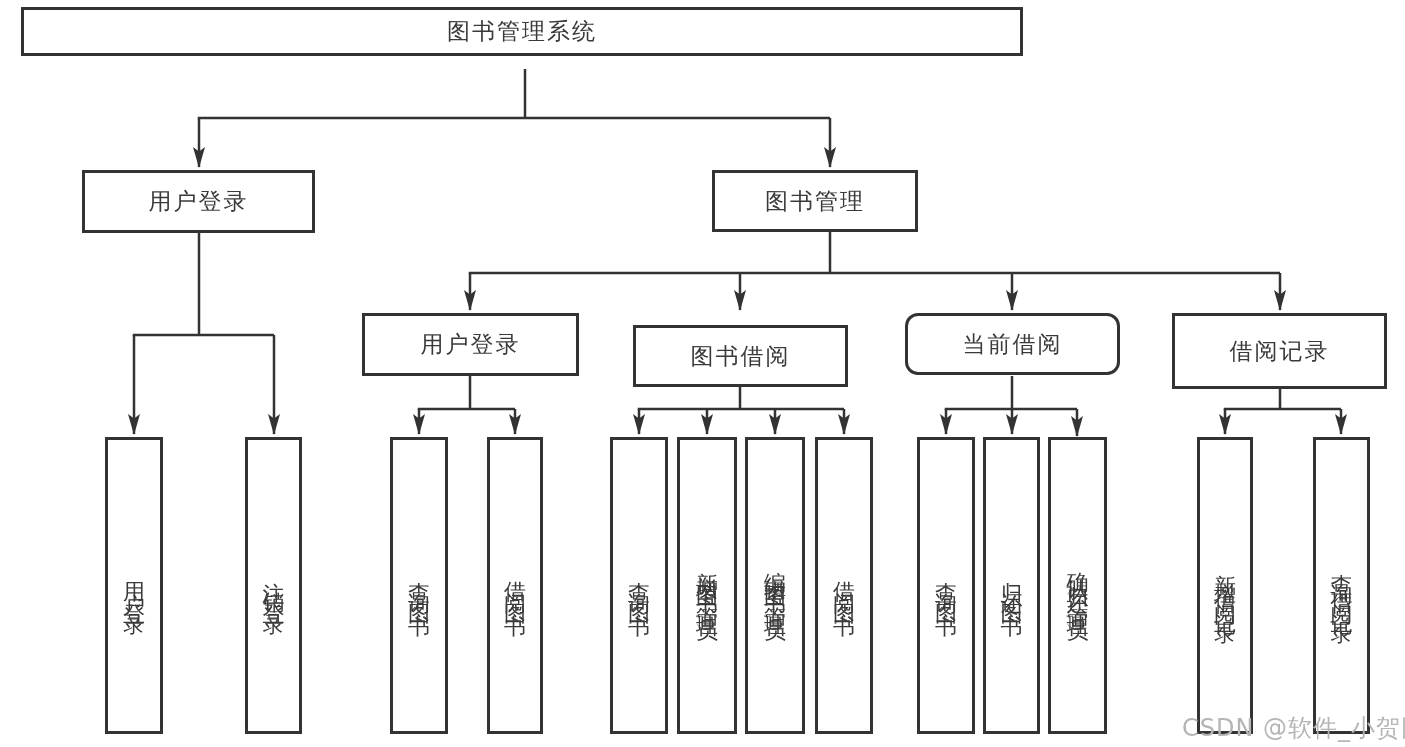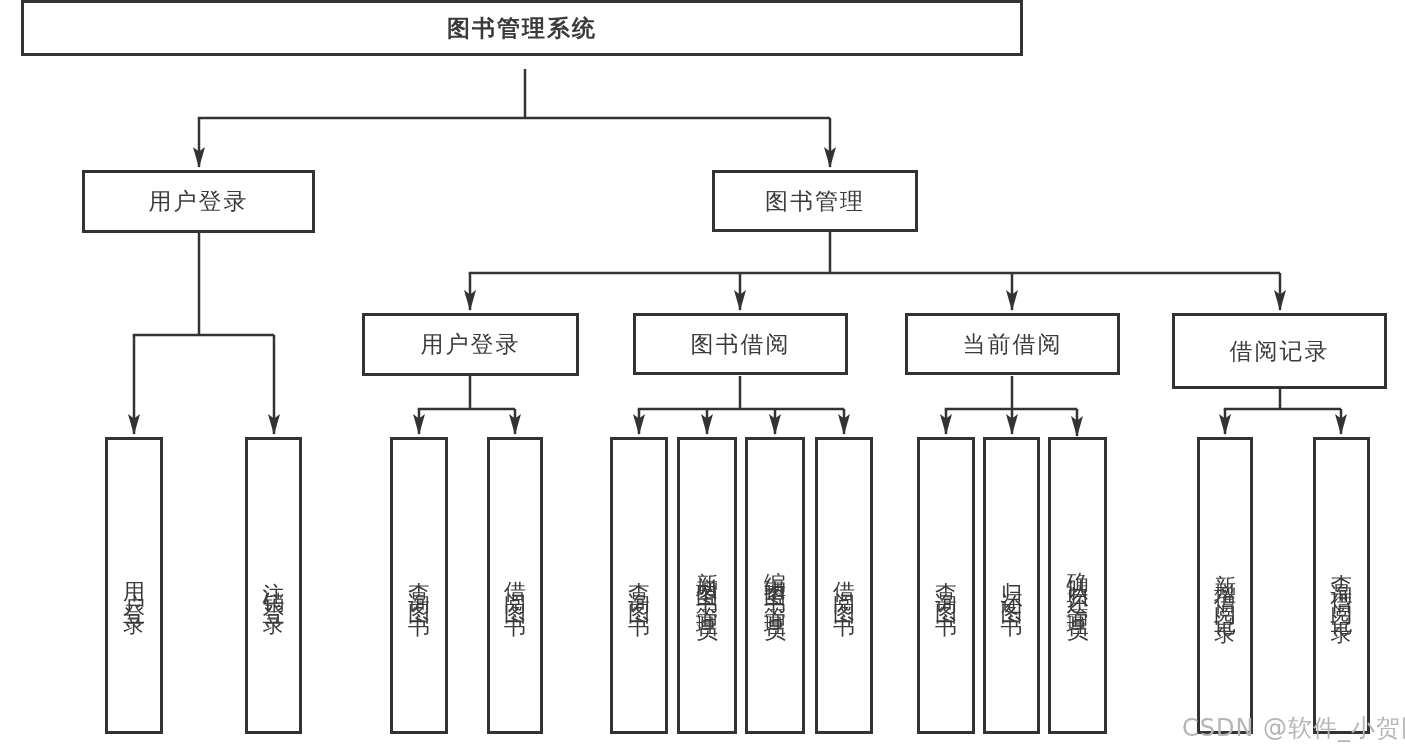--- a/index.html
+++ b/index.html
@@ -54,26 +54,26 @@
     position: absolute;
     left: 1182px;
     top: 712px;
     font-size: 24px;
     color: #b5b5b5;
     letter-spacing: 1px;
     white-space: nowrap;
     z-index: 5;
   }
   
-  #n-root            { left: 21px;   top: 0;  width: 1002px; height: 56px; font-weight: bold; }
+  #n-root            { left: 21px;   top: 7px;  width: 1002px; height: 49px; }
   #n-user-login      { left: 82px;   top: 170px; width: 233px;  height: 63px; }
   #n-book-mgmt       { left: 712px;  top: 170px; width: 206px;  height: 62px; }
   #n-new-books       { left: 362px;  top: 313px; width: 217px;  height: 63px; }
-  #n-book-borrow     { left: 633px;  top: 313px; width: 215px;  height: 62px; text-align: right; }
-  #n-current-borrow  { left: 905px;  top: 313px; width: 215px;  height: 62px; }
+  #n-book-borrow     { left: 633px;  top: 325px; width: 215px;  height: 62px; text-align: right; }
+  #n-current-borrow  { left: 905px;  top: 313px; width: 215px;  height: 62px; border-radius: 13px; }
   #n-borrow-records  { left: 1172px; top: 313px; width: 215px;  height: 76px; }
   #l-user-login   { left: 105px;  width: 58px; }
   #l-logout       { left: 245px;  width: 57px; }
   #l-nb-query     { left: 390px;  width: 58px; }
   #l-nb-borrow    { left: 487px;  width: 56px; }
   #l-bb-query     { left: 610px;  width: 58px; }
   #l-bb-add       { left: 677px;  width: 60px; }
   #l-bb-edit      { left: 745px;  width: 60px; }
   #l-bb-borrow    { left: 815px;  width: 58px; }
   #l-cb-query     { left: 917px;  width: 58px; }

